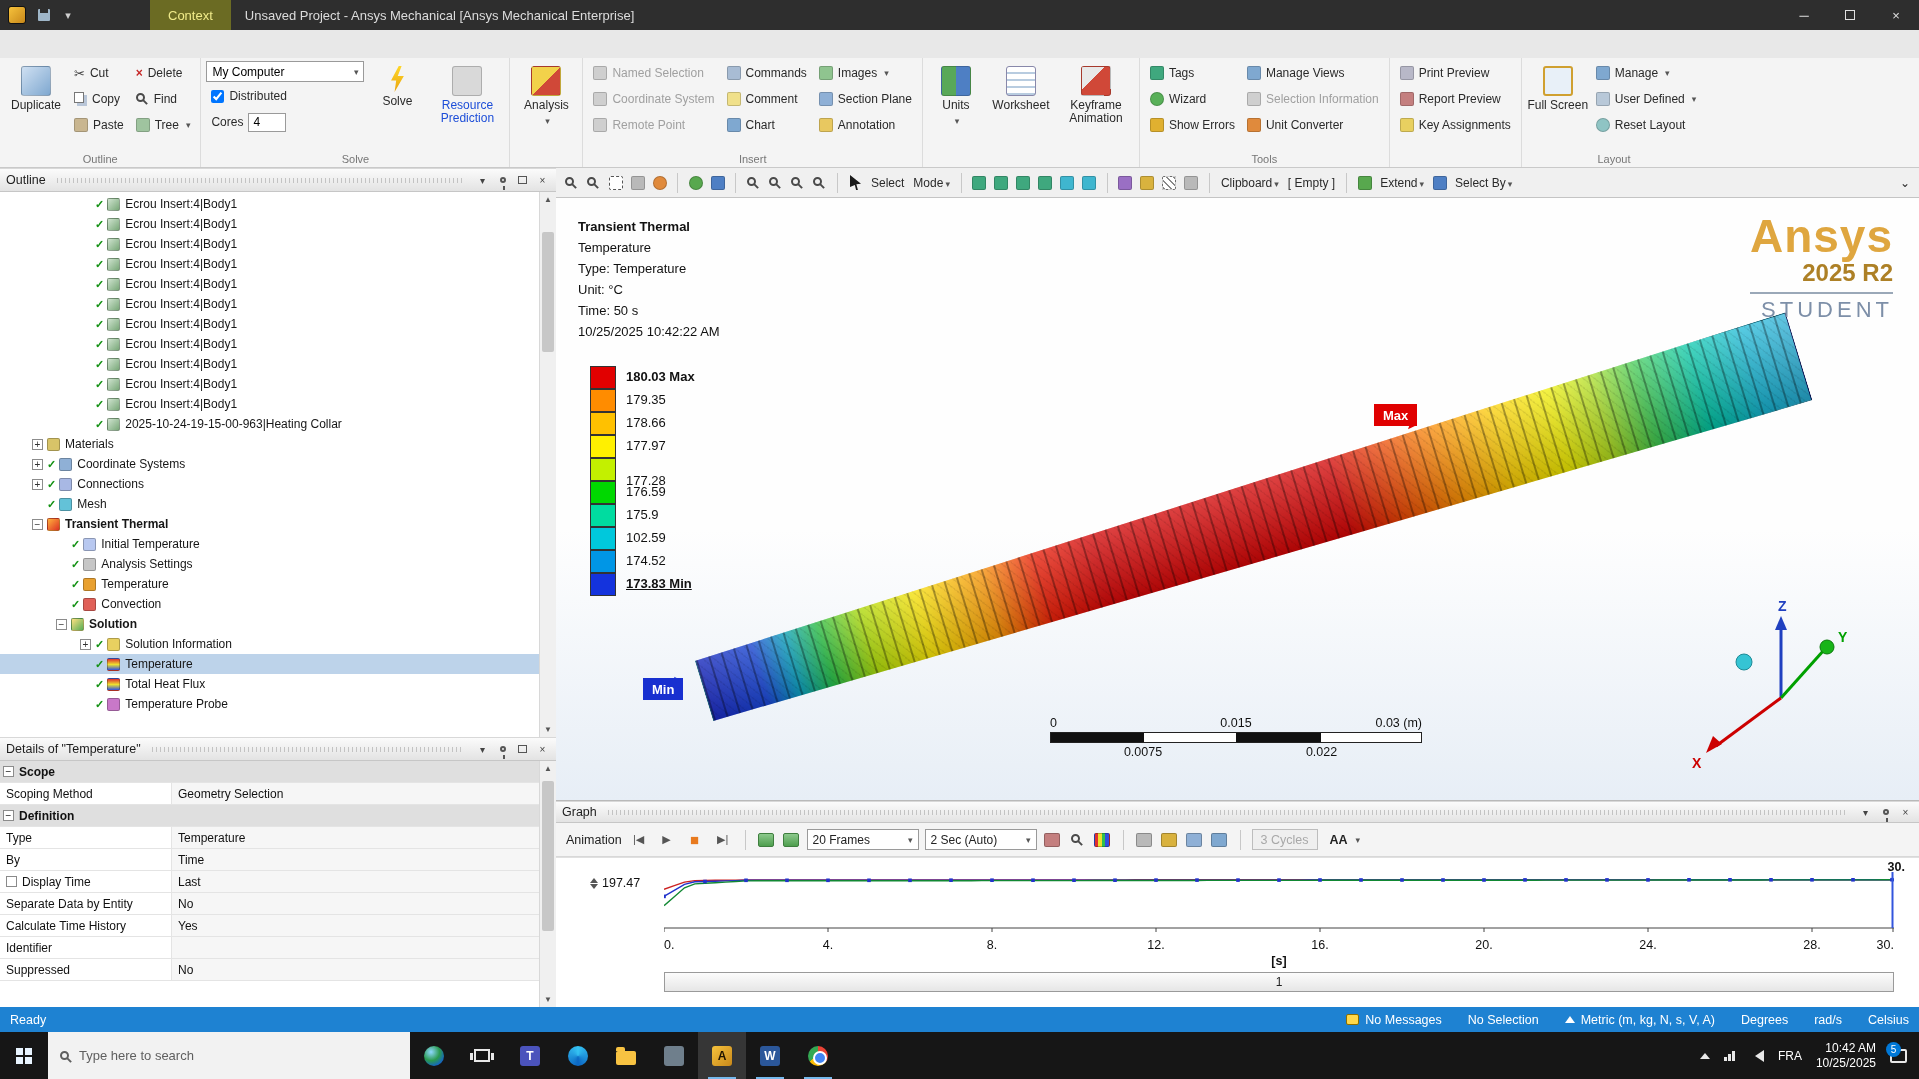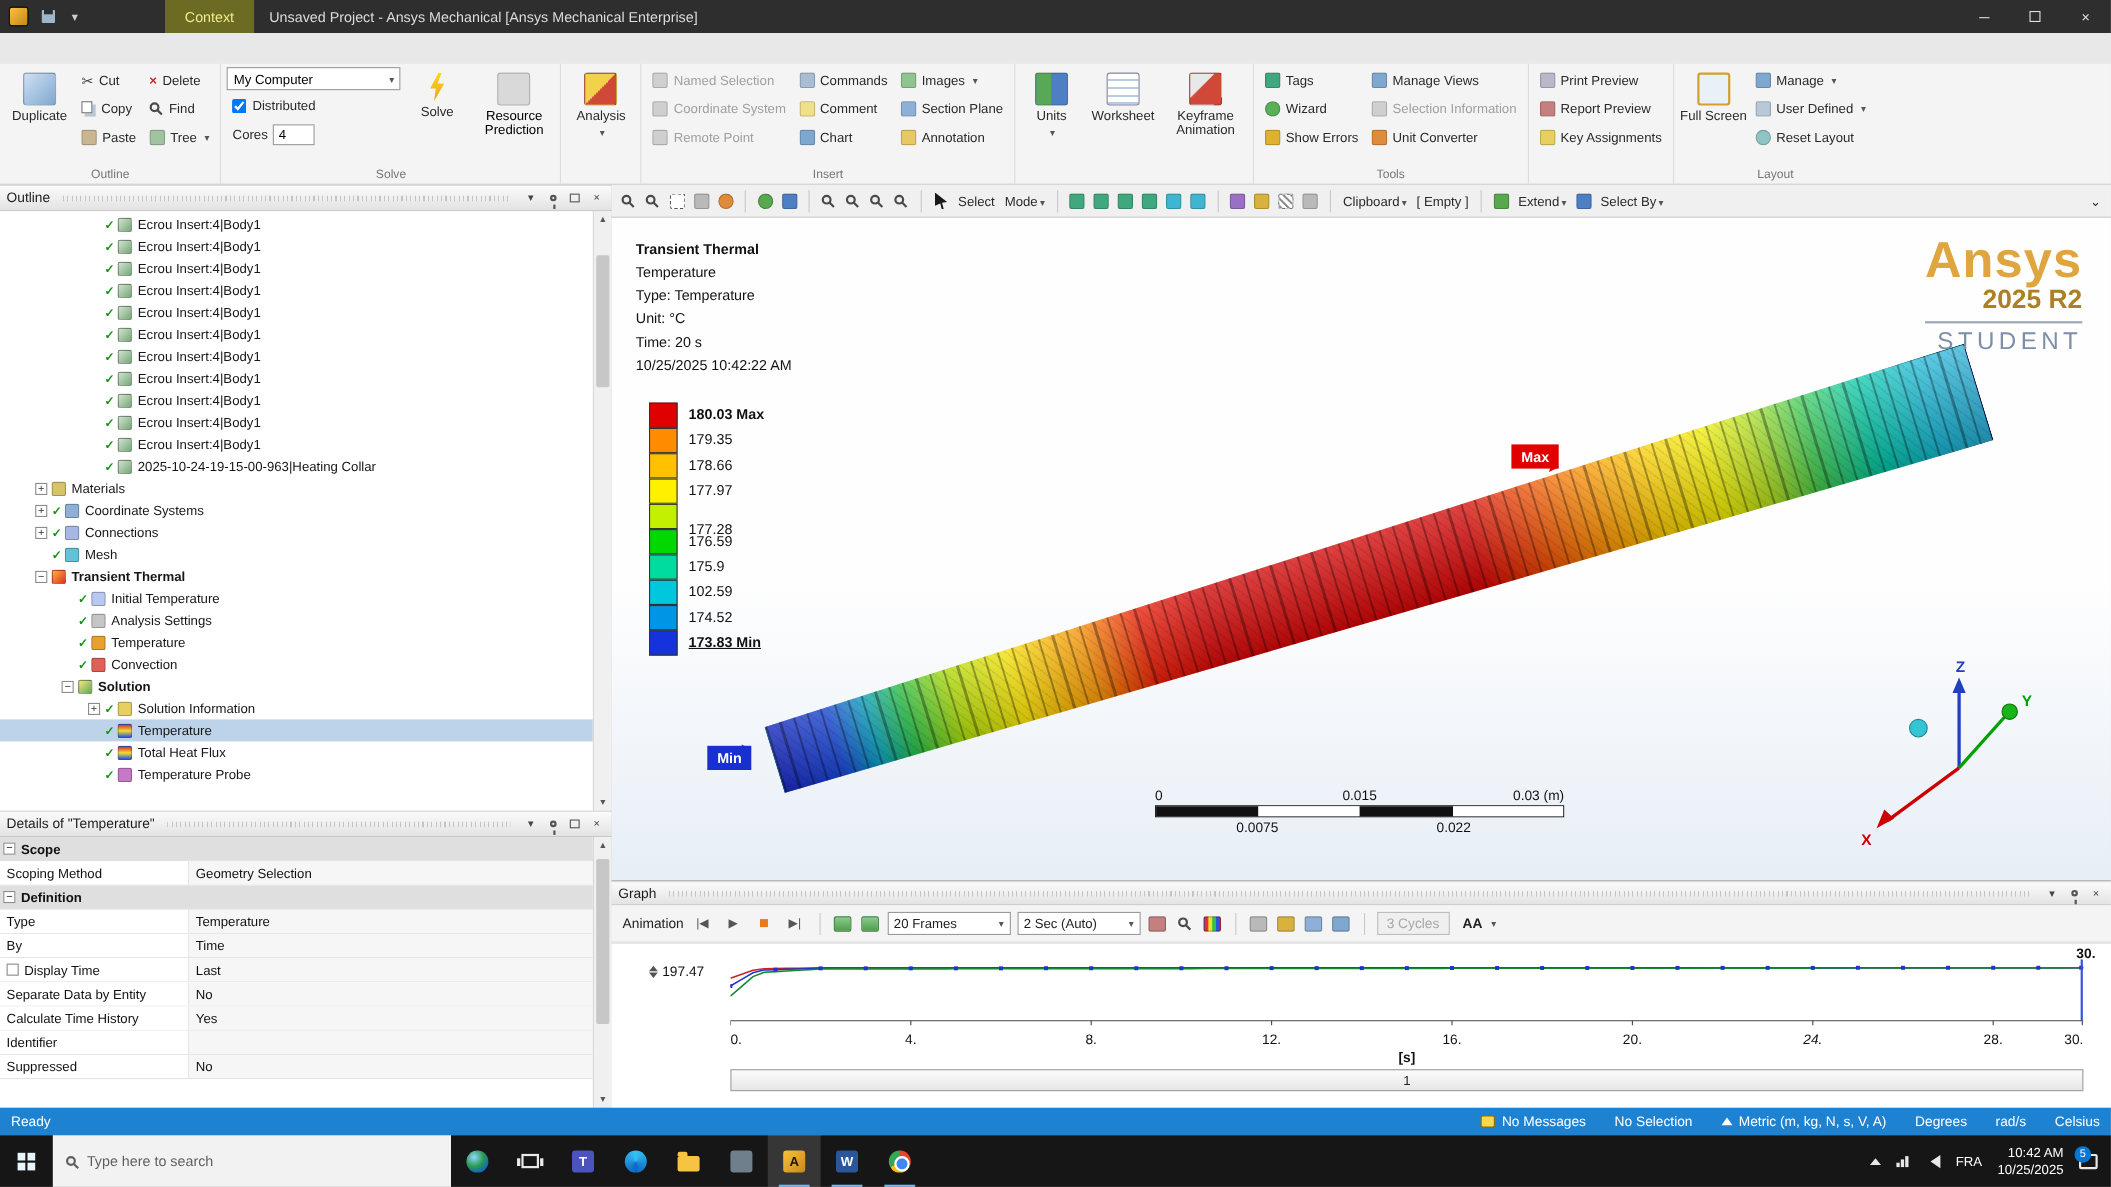--- a/index.html
+++ b/index.html
@@ -34,21 +34,21 @@
 
   
   #ribbon{position:absolute;left:0;top:58px;width:1919px;height:110px;background:#f4f4f4;border-bottom:1px solid #c9c9c9;display:flex}
   .rgroup{display:flex;flex-direction:column;border-right:1px solid #dcdcdc;padding:3px 5px 0}
   .rbody{display:flex;flex:1;gap:2px}
   .rlabel{height:16px;font-size:11px;color:#767676;text-align:center;line-height:16px}
   .rcol{display:flex;flex-direction:column;justify-content:flex-start;gap:2px}
   .sbtn{display:flex;align-items:center;gap:5px;height:24px;padding:0 5px;font-size:12px;color:#2a2a2a;white-space:nowrap;border-radius:2px}
   .sbtn.dis{color:#a0a0a0}
   .bbtn{width:62px;display:flex;flex-direction:column;align-items:center;gap:3px;padding-top:5px;font-size:12px;color:#2a2a2a;text-align:center;line-height:13px;border-radius:2px}
-  .bbtn.dis{color:#000000}
+  .bbtn.dis{color:#1d4ed8}
   .bic{width:30px;height:30px;border-radius:3px;border:1px solid rgba(0,0,0,.2)}
   .sic{width:14px;height:14px;border-radius:2px;border:1px solid rgba(0,0,0,.18);flex:none}
   .caret{font-size:9px;color:#555;margin-left:2px}
   .bolt{width:16px;height:26px;background:linear-gradient(#ffd728,#e9a40f);clip-path:polygon(58% 0,10% 56%,42% 56%,32% 100%,90% 38%,52% 38%,76% 0);border:none}
   .combo{height:21px;border:1px solid #9a9a9a;background:#fff;display:flex;align-items:center;padding:0 5px;font-size:12px;gap:6px}
   .combo .caret{margin-left:auto}
   .cores-input{width:38px;height:19px;border:1px solid #9a9a9a;font-size:12px;padding:0 4px;font-family:"Liberation Sans",sans-serif}
   .scissors{color:#444;font-size:13px}
   .xred{color:#c62828;font-weight:bold;font-size:12px}
   .copy-ic{width:10px;height:11px;border:1px solid #777;background:#fff;box-shadow:3px 3px 0 #b9c6d8;margin:0 3px 3px 0}
@@ -798,21 +798,21 @@
       <span class="glabel"><span>Select By</span><span class="caret">▾</span></span>
       <span style="margin-left:auto" class="glabel">⌄</span>
     </div>
 
     <div id="viewport">
       <div class="vp-info">
         <div class="b">Transient Thermal</div>
         <div>Temperature</div>
         <div>Type: Temperature</div>
         <div>Unit: °C</div>
-        <div>Time: 20 s</div>
+        <div>Time: 50 s</div>
         <div>10/25/2025 10:42:22 AM</div>
       </div>
 
       <div id="legend">
           <div class="lg-swatch" style="background: rgb(225, 0, 0); top: 0px;"></div>
           <div class="lg-label b" style="top: 3px;">180.03 Max</div>
           <div class="lg-swatch" style="background: rgb(255, 140, 0); top: 23px;"></div>
           <div class="lg-label" style="top: 26px;">179.35</div>
           <div class="lg-swatch" style="background: rgb(255, 193, 0); top: 46px;"></div>
           <div class="lg-label" style="top: 49px;">178.66</div>
@@ -991,21 +991,21 @@
             <rect x="1226.2" y="5.9" width="3.6" height="3.6" fill="#2233cc"></rect>
             <line x1="1228.5" y1="0" x2="1228.5" y2="56" stroke="#3355dd" stroke-width="2"></line>
           </svg>
         <div id="x-ticks">
             <span class="xt" style="left: 0%; transform: none;">0.</span>
             <span class="xt" style="left: 13.3333%; transform: translateX(-50%);">4.</span>
             <span class="xt" style="left: 26.6667%; transform: translateX(-50%);">8.</span>
             <span class="xt" style="left: 40%; transform: translateX(-50%);">12.</span>
             <span class="xt" style="left: 53.3333%; transform: translateX(-50%);">16.</span>
             <span class="xt" style="left: 66.6667%; transform: translateX(-50%);">20.</span>
-            <span class="xt" style="left: 80%; transform: translateX(-50%); font-style: italic;">24.</span>
+            <span class="xt" style="left: 80%; transform: translateX(-50%);">24.</span>
             <span class="xt" style="left: 93.3333%; transform: translateX(-50%);">28.</span>
             <span class="xt" style="left: 100%; transform: translateX(-100%);">30.</span>
           </div>
         <div class="axis-label">[s]</div>
         <div class="step-bar">
             <span>1</span>
           </div>
       </div>
     </div>
   </div>

